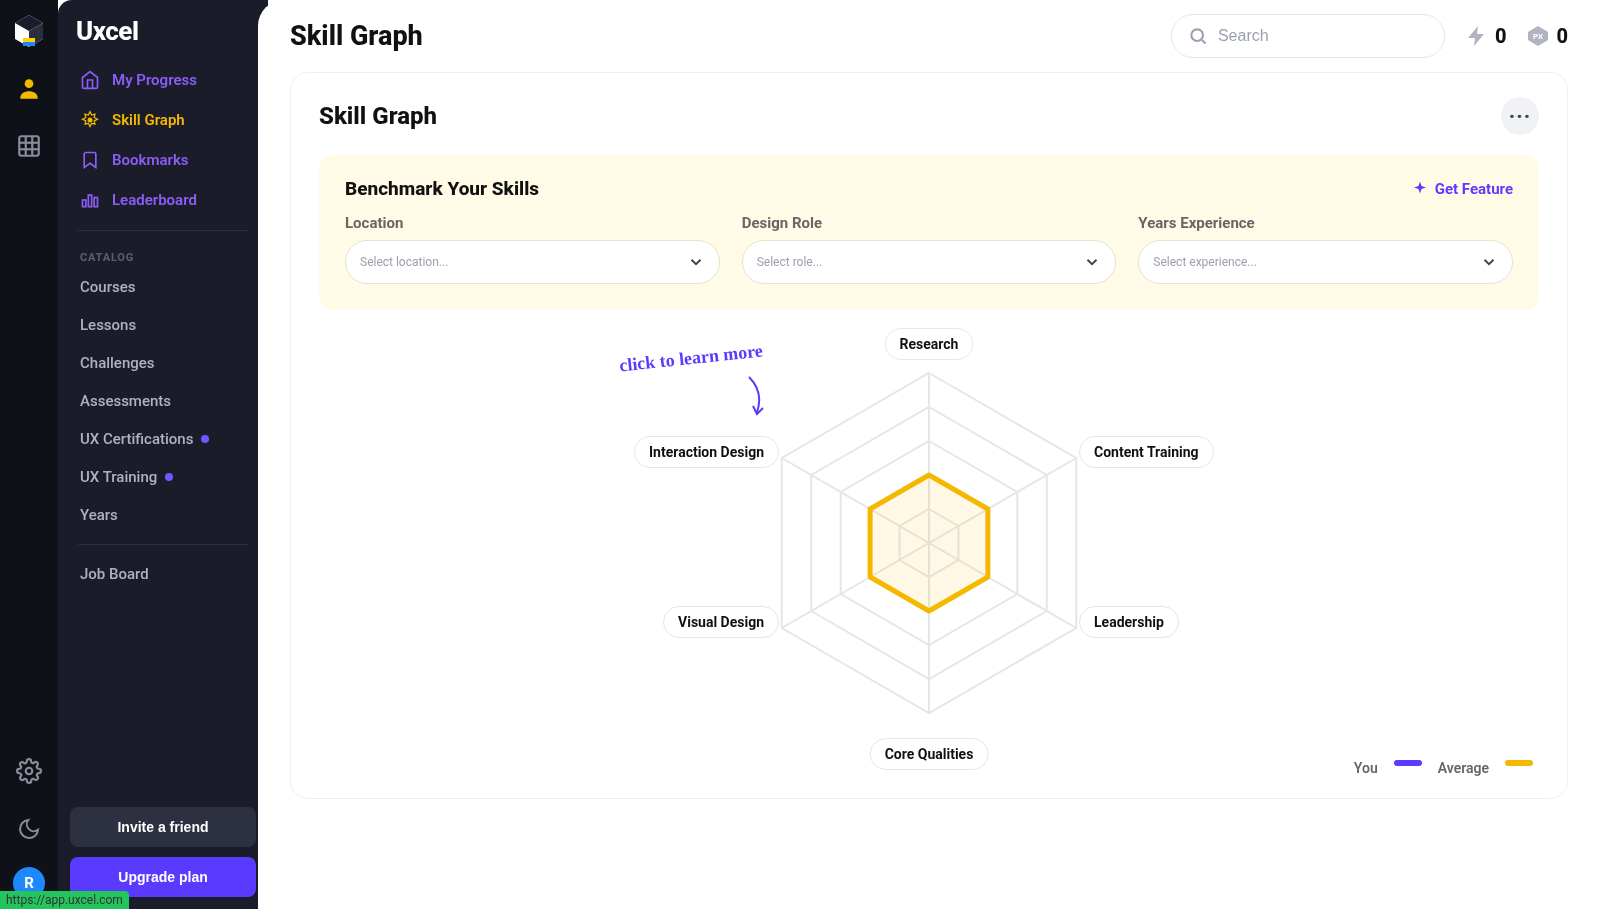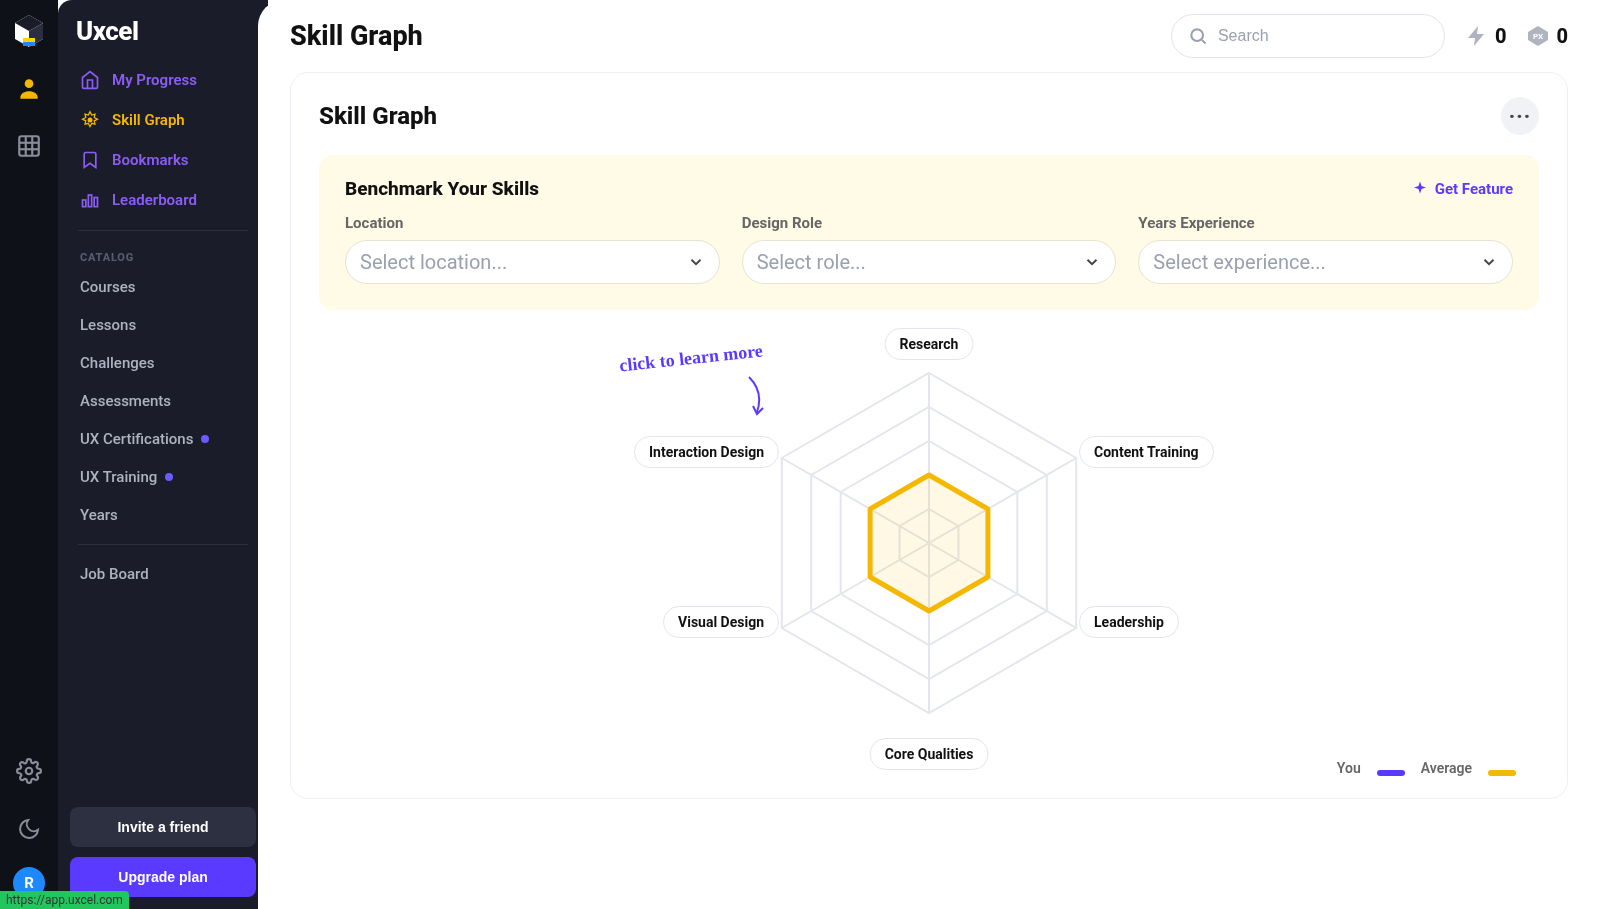--- a/index.html
+++ b/index.html
@@ -45,28 +45,28 @@
   .card-title { font-size: 24px; font-weight: 800; color: #111; }
   .more-btn { width: 38px; height: 38px; border-radius: 50%; background: #f1f2f6; display: flex; align-items: center; justify-content: center; cursor: pointer; font-weight: 900; font-size: 20px; color: #444; letter-spacing: 1px; }
   
   .benchmark { background: #fffbe6; border-radius: 14px; padding: 22px 26px 26px 26px; margin-top: 20px; }
   .bm-header { display: flex; justify-content: space-between; align-items: center; margin-bottom: 14px; }
   .bm-title { font-size: 19px; font-weight: 800; color: #111; }
   .get-feature { display: flex; align-items: center; gap: 6px; color: #5b3aff; font-weight: 700; font-size: 15px; cursor: pointer; }
   .fields { display: flex; gap: 22px; }
   .field { flex: 1; display: flex; flex-direction: column; gap: 8px; }
   .field-label { font-size: 15px; font-weight: 700; color: #666; }
-  .select { background: #fff; border: 1.5px solid #e6e3d0; border-radius: 22px; height: 44px; display: flex; align-items: center; justify-content: space-between; padding: 0 14px; color: #9aa0af; font-size: 20px; cursor: pointer; }
+  .select { background: #fff; border: 1.5px solid #e6e3d0; border-radius: 22px; height: 44px; display: flex; align-items: center; justify-content: space-between; padding: 0 14px; color: #9aa0af; font-size: 12px; cursor: pointer; }
   
   
   .radar-wrap { position: relative; height: 440px; margin-top: 18px; display:flex; justify-content:center;}
   .annotation { position: absolute; left: 300px; top: 20px; color: #5b3aff; font-family: 'Comic Sans MS', cursive; font-size: 18px; font-weight: 600; transform: rotate(-6deg); }
   .annotation-arrow { position:absolute; left:420px; top:44px; }
   .chip { position: absolute; background: #fff; border: 1.5px solid #e4e6ed; border-radius: 999px; padding: 7px 14px; font-size: 14px; font-weight: 700; color: #111; cursor: pointer; white-space: nowrap; }
-  .legend { position: absolute; right: 23px; bottom: -8px; display: flex; align-items: flex-end; gap: 16px; font-size: 14px; color: #666; font-weight: 600; }
+  .legend { position: absolute; right: 6px; bottom: -8px; display: flex; align-items: flex-start; gap: 16px; font-size: 14px; color: #666; font-weight: 600; }
   .legend-swatch { width: 28px; height: 6px; border-radius: 4px; }
   
   .status-url { position: absolute; bottom: 0; left: 0; background: #22c55e; color: #333; font-size: 12px; padding: 2px 6px; border-top-right-radius: 4px; z-index: 100; }
 </style>
 </head>
 <body>
 
 <div class="app">
 
   <div class="mini-rail">

